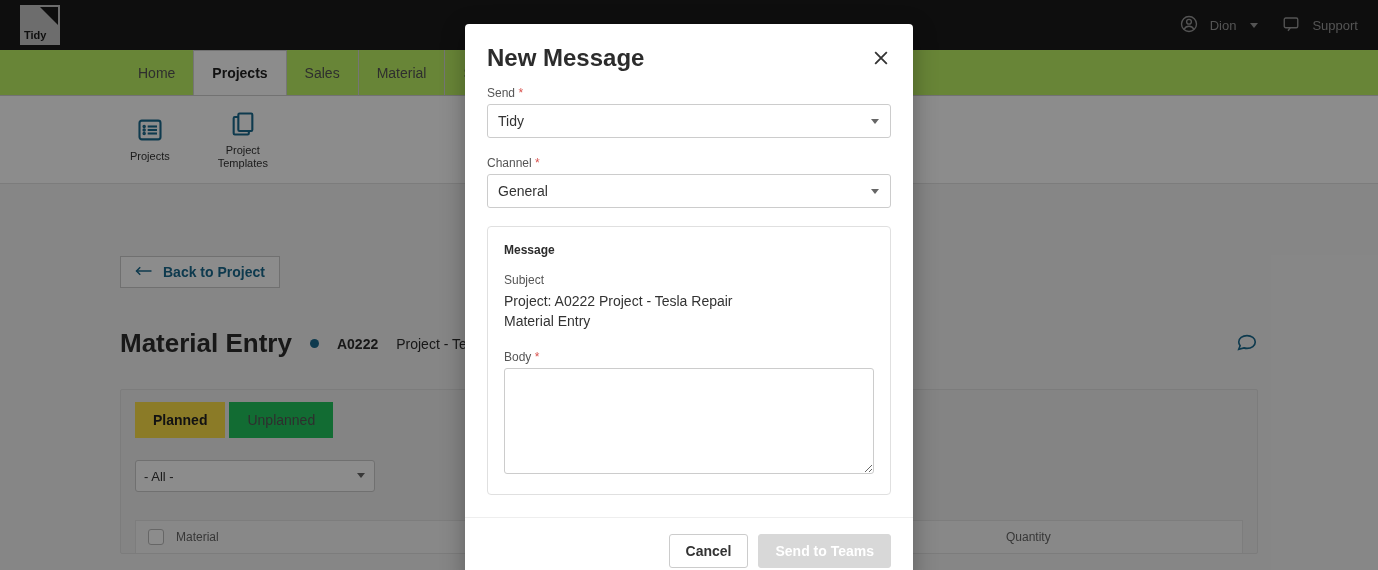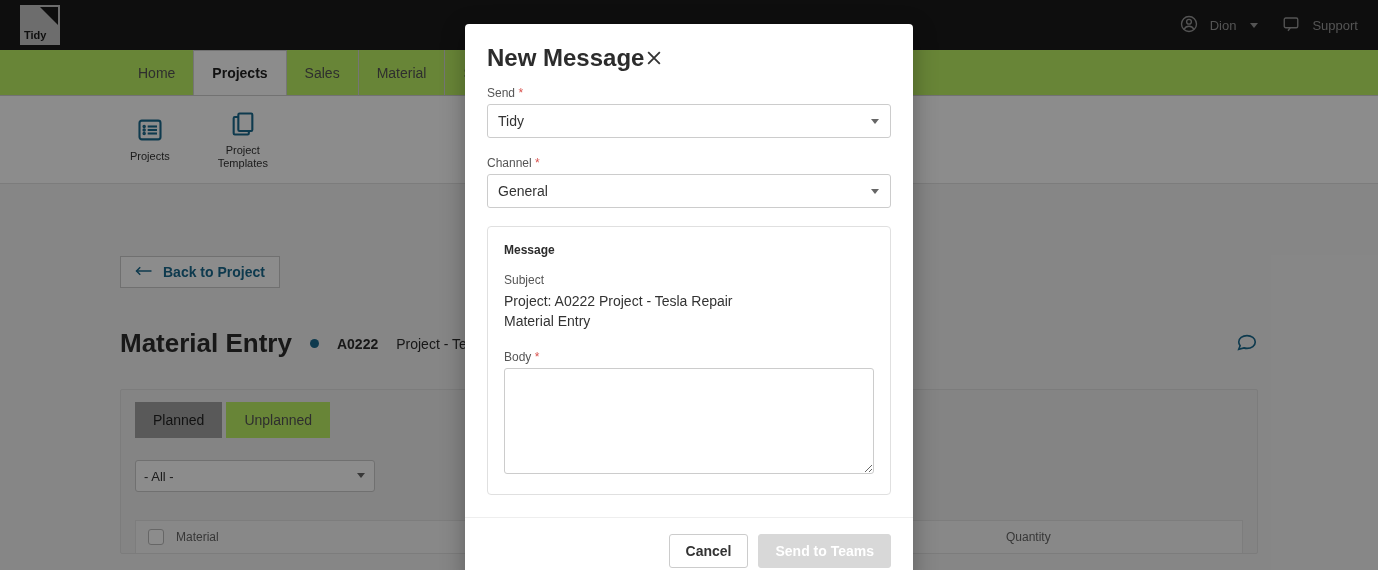--- a/index.html
+++ b/index.html
@@ -165,26 +165,26 @@
     .panel-tabs {
       display: flex;
       padding-left: 14px;
       padding-top: 12px;
       gap: 4px;
     }
     .panel-tab {
       padding: 10px 18px;
       font-size: 14px;
       color: #555;
-      background: #bef264;
+      background: #22c55e;
       cursor: pointer;
     }
     .panel-tab.active {
-      background: #a3a3a3;
-      font-weight: 400;
+      background: #fde047;
+      font-weight: 700;
       color: #222;
     }
 
     .panel-body {
       padding: 22px 14px 0 14px;
     }
     .task-label-row {
       display: flex;
       align-items: center;
       gap: 8px;
@@ -260,21 +260,21 @@
     .modal {
       width: 448px;
       background: #fff;
       border-radius: 4px;
       box-shadow: 0 6px 24px rgba(0,0,0,0.3);
       overflow: hidden;
     }
     .modal-header {
       display: flex;
       align-items: center;
-      justify-content: flex-start;
+      justify-content: space-between;
       padding: 20px 22px 4px 22px;
     }
     .modal-title {
       font-size: 24px;
       font-weight: 600;
       color: #2c2c2c;
     }
     .close-btn {
       cursor: pointer;
       width: 20px; height: 20px;

